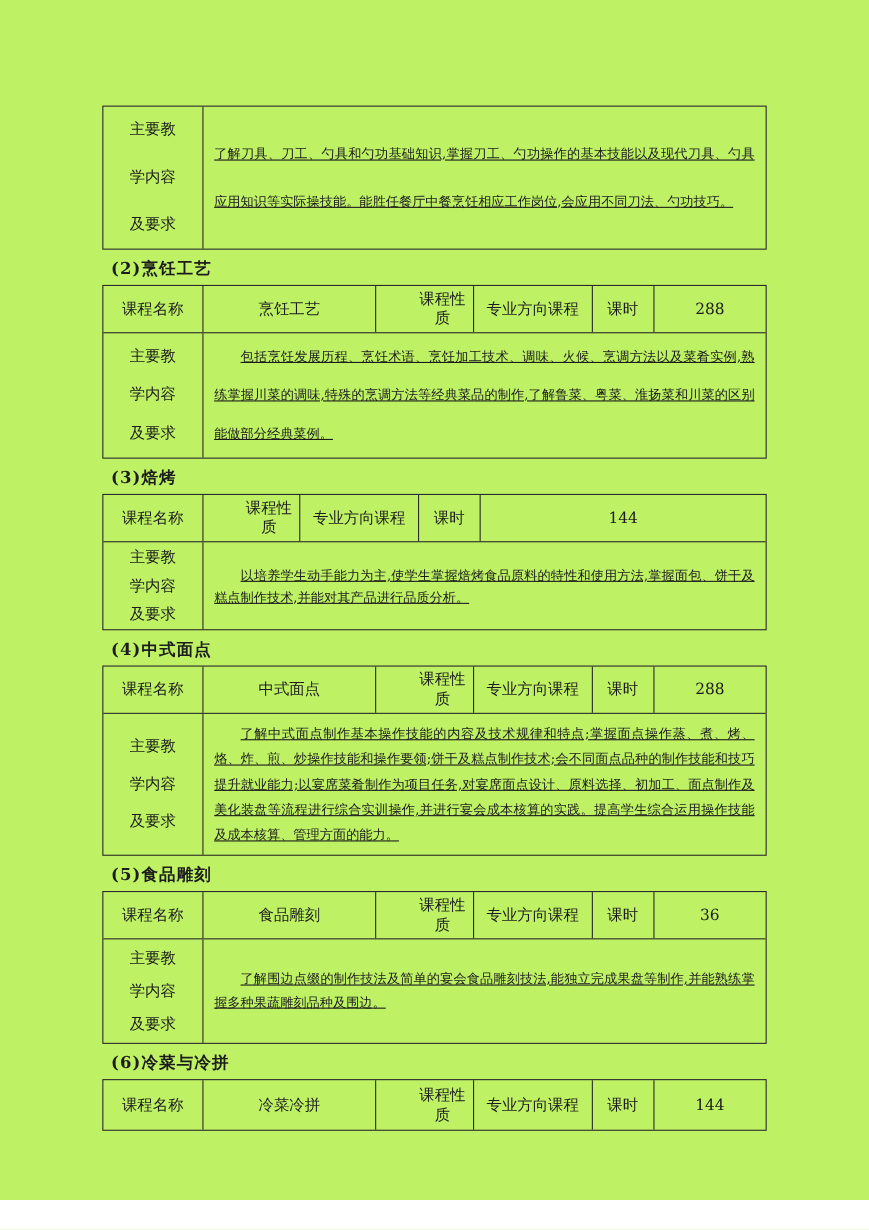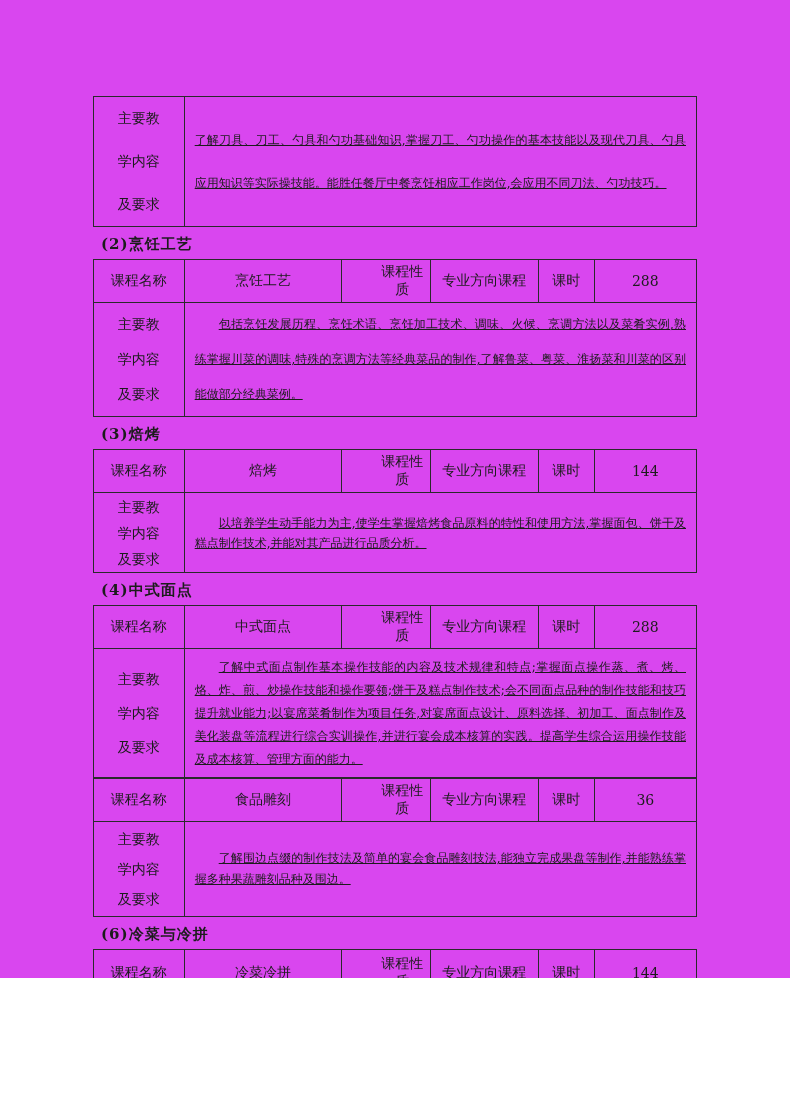--- a/index.html
+++ b/index.html
@@ -3,22 +3,22 @@
 <meta charset="utf-8">
 <style>
   html, body {
     margin: 0;
     padding: 0;
     background: #ffffff;
   }
   .page {
     position: relative;
     width: 790px;
-    height: 978px;
-    background: #d946ef;
+    height: 1091px;
+    background: #bef264;
     overflow: hidden;
     font-family: "DejaVu Serif", "Liberation Serif", serif;
     color: #1c1c1c;
   }
   .doc {
     position: absolute;
     left: 93px;
     top: 96px;
     width: 604px;
   }
@@ -146,21 +146,20 @@
         </div>
       </div>
     </div>
   </section>
 
   <section class="course-section s2">
     <h3 class="heading">(3)焙烤</h3>
     <div class="ctable">
       <div class="row header-row">
         <div class="cell c1">课程名称</div>
-        <div class="cell c2">焙烤</div>
         <div class="cell c3">课程性质</div>
         <div class="cell c4">专业方向课程</div>
         <div class="cell c5">课时</div>
         <div class="cell c6">144</div>
       </div>
       <div class="row content-row">
         <div class="cell c1 content-label">
           <div>主要教</div>
           <div>学内容</div>
           <div>及要求</div>
@@ -190,20 +189,21 @@
           <div>及要求</div>
         </div>
         <div class="cell cdesc">
           <p class="desc indented">了解中式面点制作基本操作技能的内容及技术规律和特点;掌握面点操作蒸、煮、烤、烙、炸、煎、炒操作技能和操作要领;饼干及糕点制作技术;会不同面点品种的制作技能和技巧提升就业能力;以宴席菜肴制作为项目任务,对宴席面点设计、原料选择、初加工、面点制作及美化装盘等流程进行综合实训操作,并进行宴会成本核算的实践。提高学生综合运用操作技能及成本核算、管理方面的能力。</p>
         </div>
       </div>
     </div>
   </section>
 
   <section class="course-section s4">
+    <h3 class="heading">(5)食品雕刻</h3>
     <div class="ctable">
       <div class="row header-row">
         <div class="cell c1">课程名称</div>
         <div class="cell c2">食品雕刻</div>
         <div class="cell c3">课程性质</div>
         <div class="cell c4">专业方向课程</div>
         <div class="cell c5">课时</div>
         <div class="cell c6">36</div>
       </div>
       <div class="row content-row">

